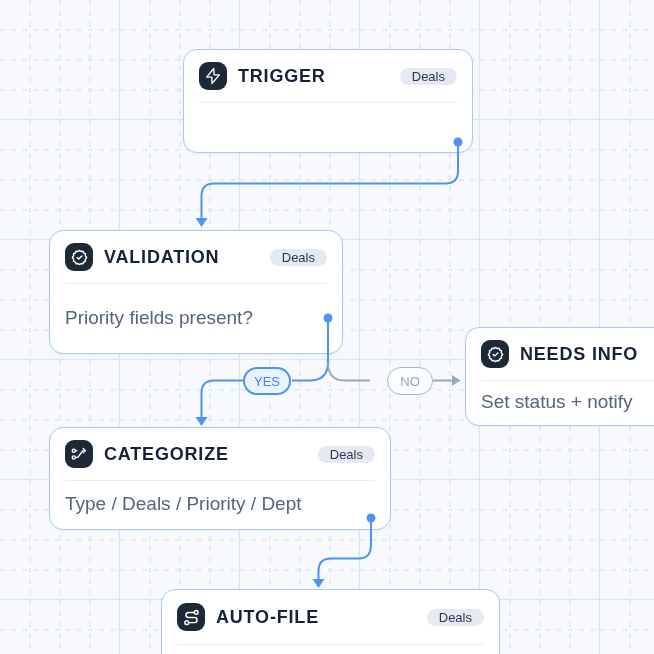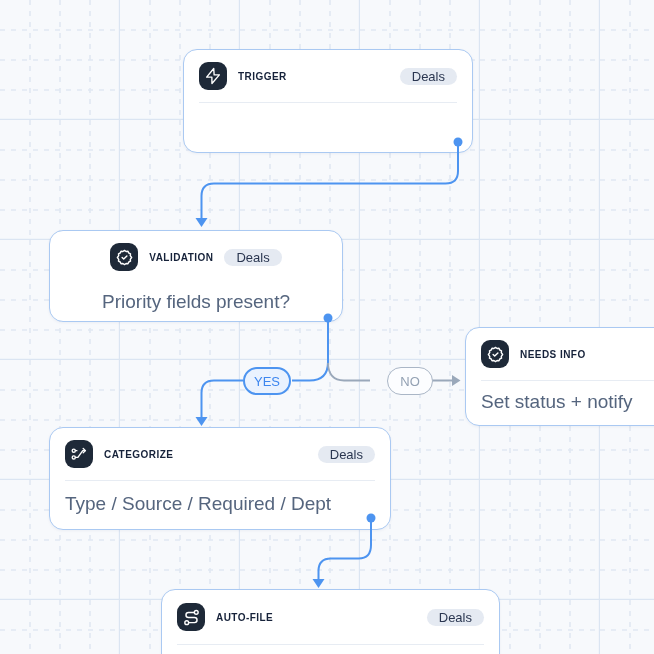--- a/index.html
+++ b/index.html
@@ -19,21 +19,21 @@
   .node-header{
     height:52px;flex:0 0 52px;display:flex;align-items:center;
     gap:11px;padding:0 15px;
   }
   .icon-box{
     width:28px;height:28px;flex:0 0 28px;border-radius:9px;background:#1e2938;
     display:flex;align-items:center;justify-content:center;
   }
   .icon-box svg{display:block;}
   .node-title{
-    font-size:10px;font-weight:700;color:#16223a;letter-spacing:0.045em;
+    font-size:18px;font-weight:700;color:#16223a;letter-spacing:0.045em;
     white-space:nowrap;
   }
   .badge{
     margin-left:auto;background:#e5eaf2;color:#2a3650;
     font-size:13px;font-weight:500;line-height:1;
     padding:2px 12px;border-radius:99px;white-space:nowrap;
   }
   .divider{height:1px;background:#e7ecf3;margin:0 15px;flex:0 0 1px;}
   .node-body{
     flex:1;display:flex;align-items:center;padding:0 15px 2px 15px;
@@ -73,21 +73,21 @@
         <svg width="18" height="18" viewBox="0 0 24 24" fill="none" stroke="#ffffff" stroke-width="1.8" stroke-linejoin="round" stroke-linecap="round">
           <path d="M13 2 3.5 13.5h7L10.6 22l9.9-11.5h-7L13 2z"></path>
         </svg>
       </span>
       <span class="node-title">TRIGGER</span>
       <span class="badge">Deals</span>
     </div>
     <div class="divider"></div>
   </div>
 
-  <div class="node" style="left:49px;top:230px;width:294px;height:92px;align-items:center;">
+  <div class="node" style="left:49px;top:230px;width:294px;height:124px;">
     <div class="node-header">
       <span class="icon-box">
         <svg width="19" height="19" viewBox="0 0 24 24" fill="none" stroke="#ffffff" stroke-width="1.8" stroke-linejoin="round" stroke-linecap="round">
           <path d="M12 3l2 1.4 2.4-.3 1 2.2 2.2 1-.3 2.4L21 12l-1.7 2.3.3 2.4-2.2 1-1 2.2-2.4-.3L12 21l-2-1.4-2.4.3-1-2.2-2.2-1 .3-2.4L3 12l1.7-2.3-.3-2.4 2.2-1 1-2.2 2.4.3L12 3z"></path>
           <path d="m9 12 2 2 4-4"></path>
         </svg>
       </span>
       <span class="node-title">VALIDATION</span>
       <span class="badge">Deals</span>
     </div>
@@ -117,21 +117,21 @@
           <circle cx="5" cy="16.5" r="2.1"></circle>
           <path d="M7.2 16.5h3.3L17 7.5h3.2"></path>
           <path d="M7.2 7.5h2"></path>
           <path d="m17.6 4.6 3 2.9-3 2.9"></path>
         </svg>
       </span>
       <span class="node-title">CATEGORIZE</span>
       <span class="badge">Deals</span>
     </div>
     <div class="divider"></div>
-    <div class="node-body">Type / Source / Required / Dept</div>
+    <div class="node-body">Type / Deals / Priority / Dept</div>
   </div>
 
   <div class="node" style="left:161px;top:589px;width:339px;height:104px;">
     <div class="node-header" style="height:54px;flex-basis:54px;">
       <span class="icon-box">
         <svg width="19" height="19" viewBox="0 0 24 24" fill="none" stroke="#ffffff" stroke-width="1.8" stroke-linejoin="round" stroke-linecap="round">
           <circle cx="6" cy="18.5" r="2.4"></circle>
           <circle cx="18" cy="5.5" r="2.4"></circle>
           <path d="M8.6 18.5h7.2a3.2 3.2 0 0 0 0-6.4H8.2a3.2 3.2 0 0 1 0-6.4h7"></path>
         </svg>

